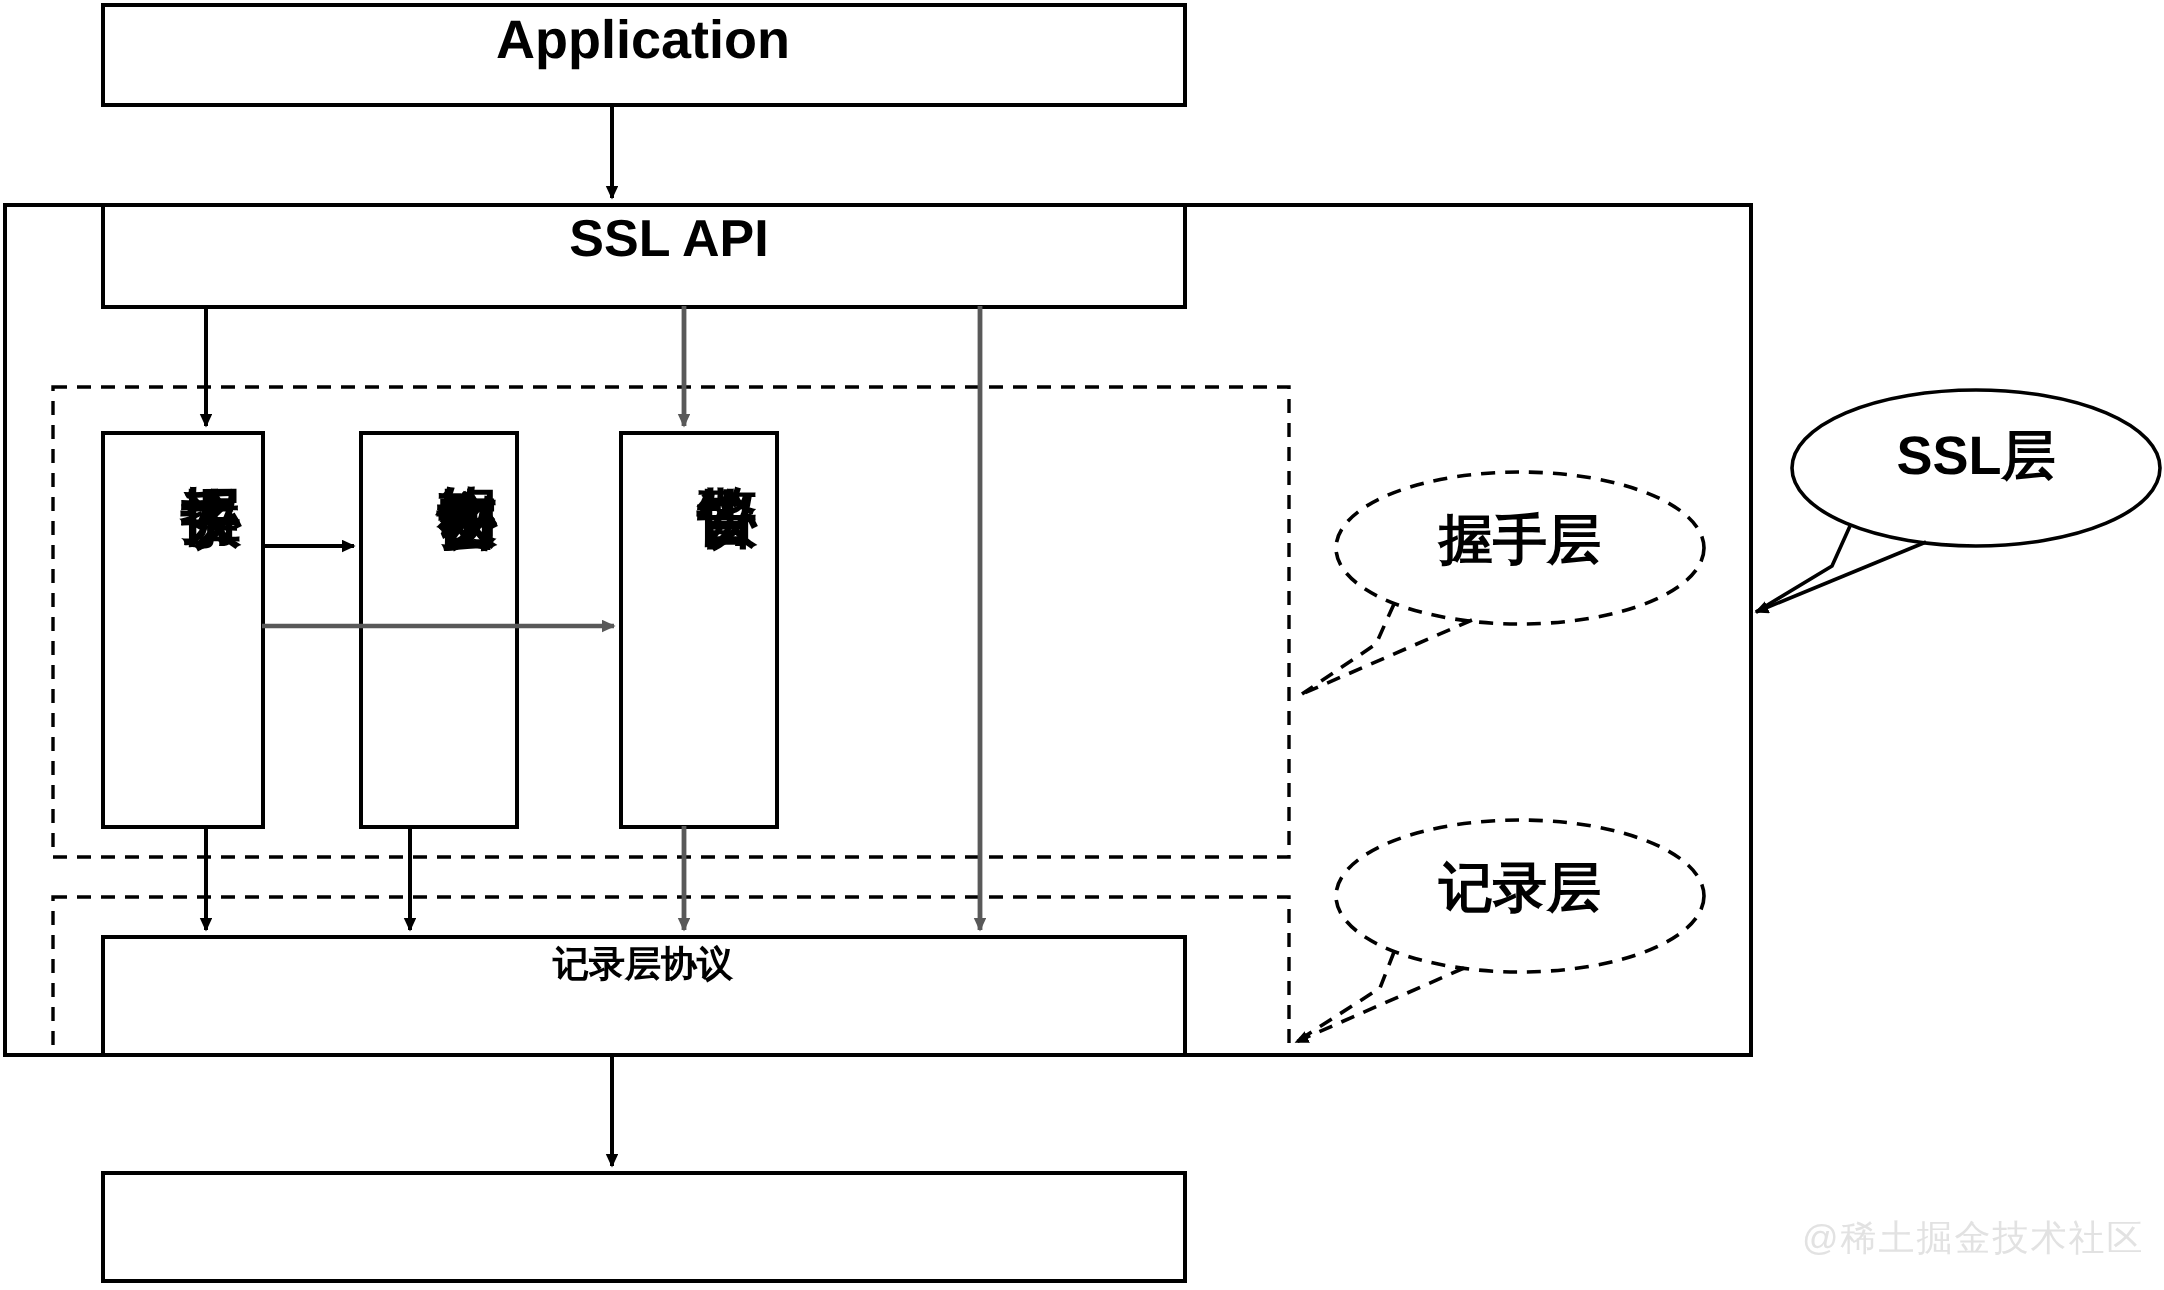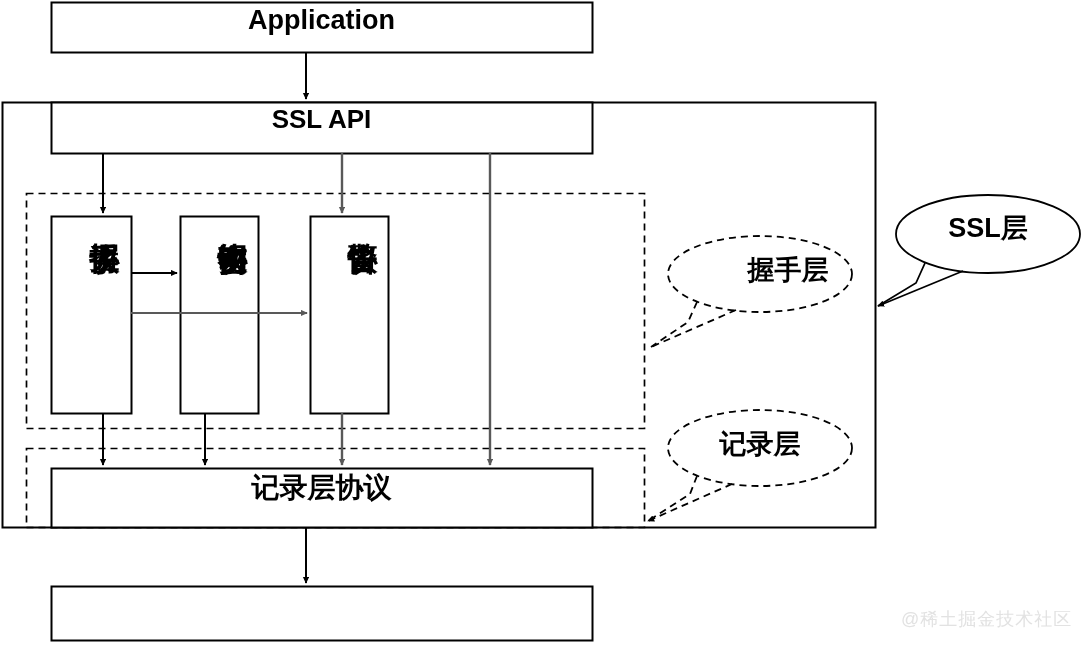--- a/index.html
+++ b/index.html
@@ -118,32 +118,32 @@
 
     <g>
       <ellipse cx="988" cy="234" rx="92" ry="39" fill="#ffffff" stroke="#000000" stroke-width="1.8"></ellipse>
       <path d="M 925,263 L 916,283 L 878,306" fill="none" stroke="#000000" stroke-width="1.8"></path>
       <path d="M 963,271 L 878,306" fill="none" stroke="#000000" stroke-width="1.8" marker-end="url(#ah)"></path>
     </g>
   </svg>
 
   <div class="lbl lbl-h" style="left:51px; top:6px; width:541px; font-size:27px;">Application</div>
 
-  <div class="lbl lbl-h" style="left:51px; top:106px; width:541px; font-size:26px;">SSL API</div>
+  <div class="lbl lbl-h" style="left:64px; top:106px; width:541px; font-size:26px;">SSL API</div>
 
   <div class="lbl lbl-v" style="left:89px; top:219px; height:197px; font-size:30px;">握手协议</div>
 
   <div class="lbl lbl-v" style="left:217px; top:219px; height:197px; font-size:30px;">密钥改变协议</div>
 
   <div class="lbl lbl-v" style="left:347px; top:219px; height:197px; font-size:30px;">告警协议</div>
 
-  <div class="lbl lbl-h" style="left:51px; top:473px; width:541px; font-size:28px;">记录层协议</div>
+  <div class="lbl lbl-h" style="left:51px; top:473px; width:541px; font-size:18px;">记录层协议</div>
 
 
-  <div class="lbl lbl-h" style="left:696px; top:256px; width:184px; font-size:27px;">握手层</div>
+  <div class="lbl lbl-h" style="left:668px; top:256px; width:184px; font-size:27px;">握手层</div>
 
   <div class="lbl lbl-h" style="left:896px; top:214px; width:184px; font-size:27px;">SSL层</div>
 
   <div class="lbl lbl-h" style="left:668px; top:430px; width:184px; font-size:27px;">记录层</div>
 
   <div class="watermark" style="left:901px; top:607px;">@稀土掘金技术社区</div>
 
 </div>
 
 </body></html>

